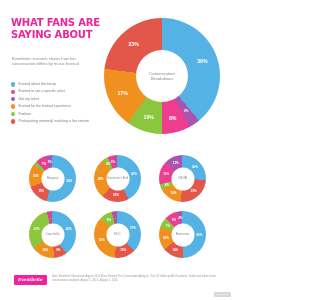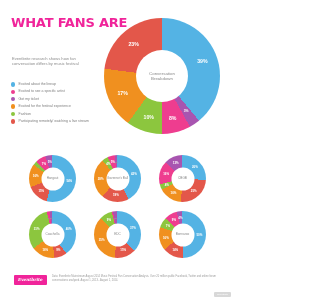--- a/index.html
+++ b/index.html
@@ -6,21 +6,21 @@
   body{
     width:235px;height:300px;background:#ffffff;
     font-family:"Liberation Sans",sans-serif;
     color:#6b6b6b;overflow:hidden;position:relative;
   }
 
   
   .hero{position:absolute;left:0;top:0;width:235px;height:150px;}
   .title{
     position:absolute;left:11px;top:17px;width:95px;
-    font-size:13px;line-height:11.6px;font-weight:bold;
+    font-size:10px;line-height:11.6px;font-weight:bold;
     color:#f0249a;letter-spacing:-0.2px;
     font-family:"DejaVu Sans",sans-serif;
     text-transform:uppercase;
   }
   .title div{white-space:nowrap;}
   .subtitle{
     position:absolute;left:12px;top:56px;width:82px;
     font-size:4.1px;line-height:5.1px;color:#8d8d8d;
   }
 
@@ -84,20 +84,21 @@
     padding:1.2px 3px;border-radius:1px;
   }
 </style>
 </head>
 <body>
 
 <div class="hero">
 
   <div class="title">
     <div>WHAT FANS ARE</div>
+    <div>SAYING ABOUT</div>
   </div>
 
   <div class="subtitle">Eventbrite research shows how fan conversation differs by music festival</div>
 
   <div class="legend" id="legend-root">
       <div class="lg-row">
         <span class="lg-dot" style="background: rgb(84, 179, 228);"></span>
         <span class="lg-txt">Excited about the lineup</span>
       </div>
       <div class="lg-row">

